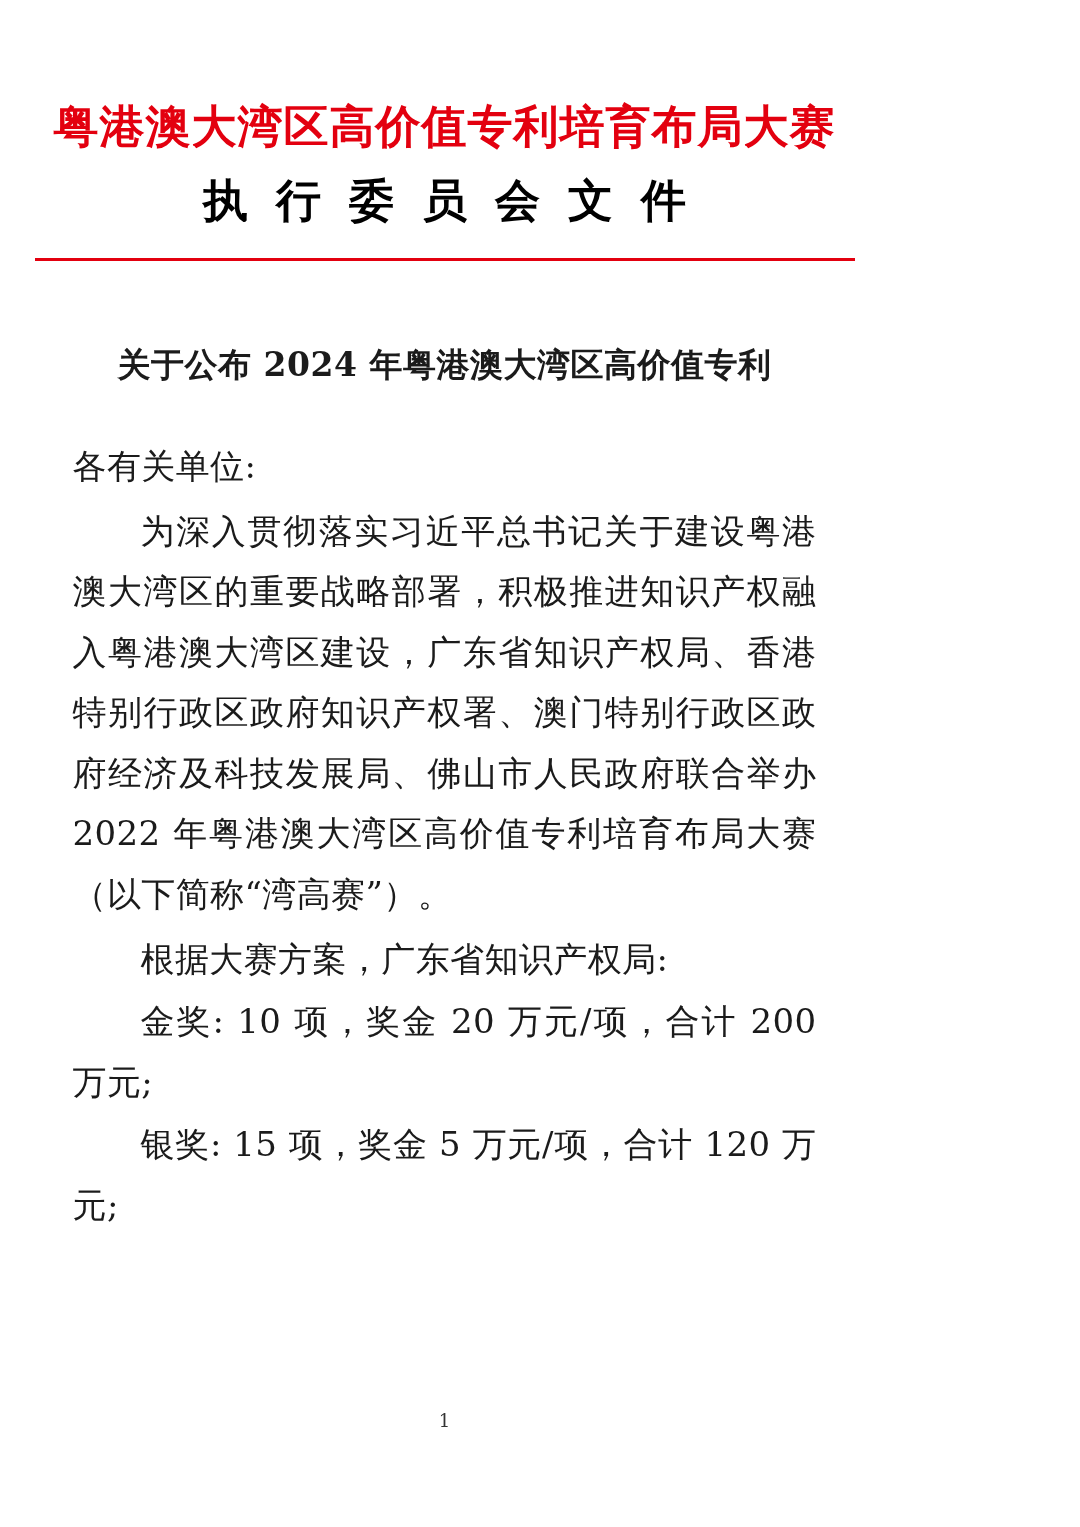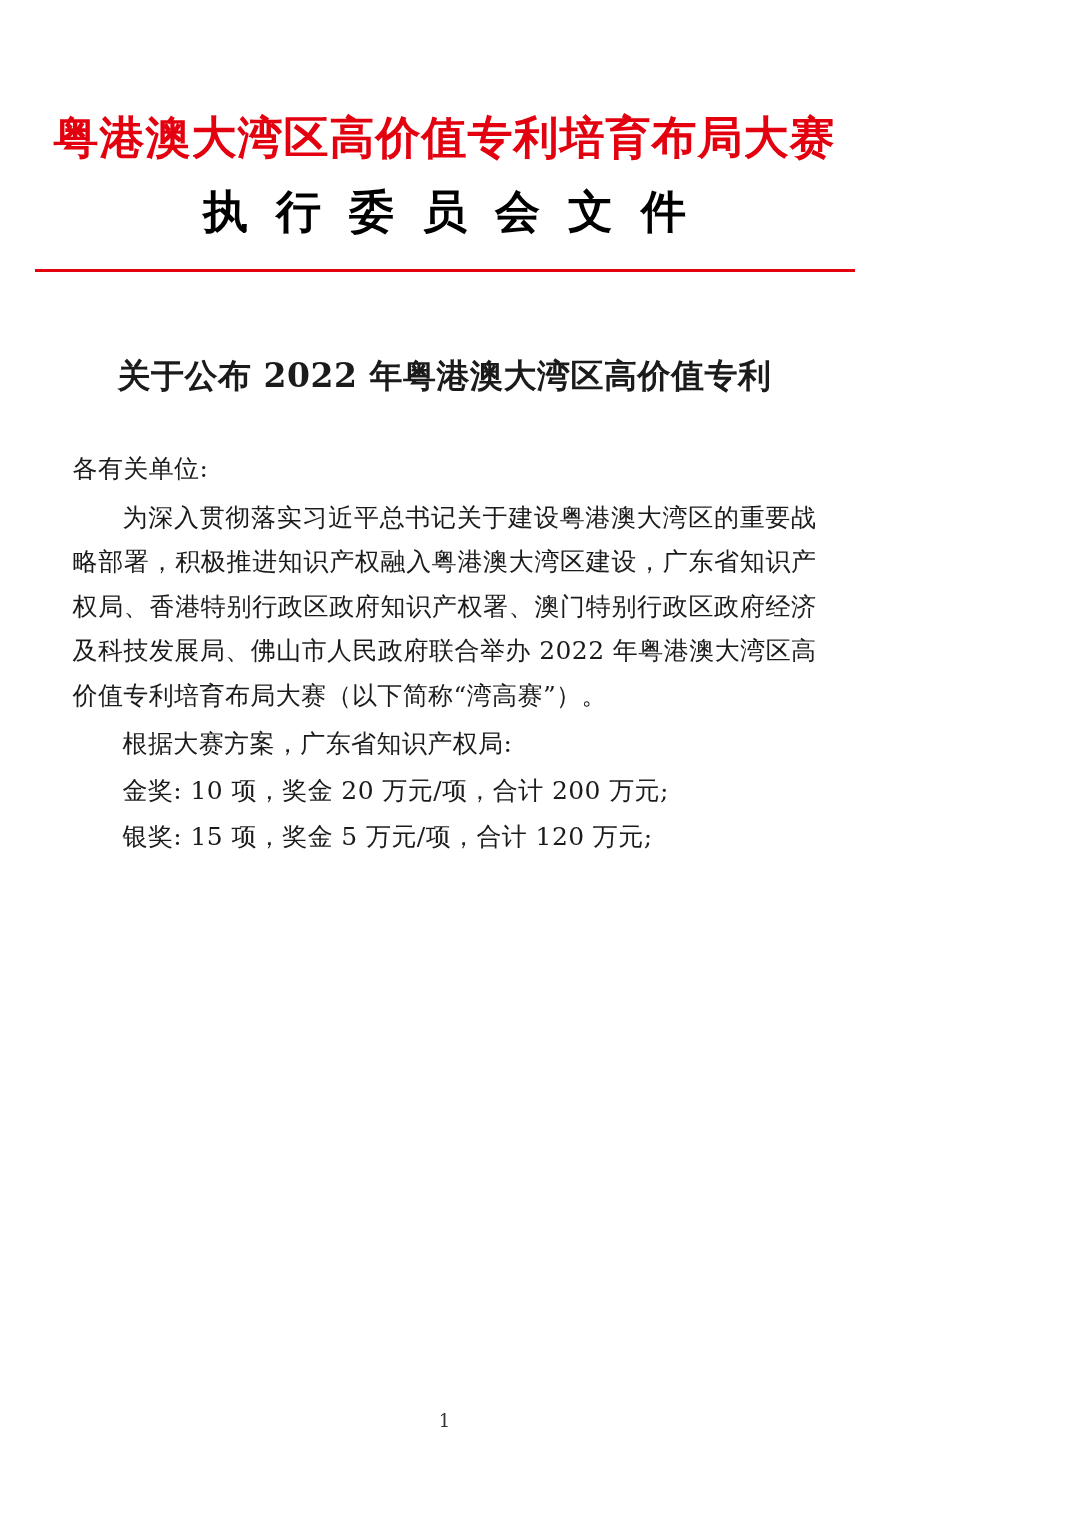--- a/index.html
+++ b/index.html
@@ -12,21 +12,21 @@
     height: 1527px;
     font-family: "DejaVu Serif", "Liberation Serif", serif;
     color: #1b1b1b;
     position: relative;
     overflow: hidden;
   }
   .page {
     width: 889px;
     height: 1527px;
     box-sizing: border-box;
-    padding: 16px;
+    padding: 5px;
     position: relative;
   }
 
   
   .masthead {
     padding-top: 96px;
     text-align: center;
   }
   .masthead-line1 {
     color: #e3000f;
@@ -70,21 +70,21 @@
     font-weight: bold;
     font-size: 33px;
     line-height: 1.55;
     letter-spacing: 0.5px;
   }
 
   
   .body-block {
     margin: 46px auto 0 auto;
     width: 744px;
-    font-size: 25px;
+    font-size: 34px;
     line-height: 1.78;
     letter-spacing: 0.4px;
     text-align: justify;
   }
   .salutation {
     text-indent: 0;
   }
   .para {
     text-indent: 2em;
     margin-top: 4px;
@@ -110,21 +110,21 @@
 
 <div class="page">
 
   <div class="masthead">
     <div class="masthead-line1">粤港澳大湾区高价值专利培育布局大赛</div>
     <div class="masthead-line2">执行委员会文件</div>
     <div class="red-rule"></div>
   </div>
 
   <div class="doc-title">
-    <div>关于公布 2022 年粤港澳大湾区高价值专利</div>
+    <div>关于公布 2024 年粤港澳大湾区高价值专利</div>
   </div>
 
   <div class="body-block">
     <div class="salutation">各有关单位:</div>
     <div class="para">为深入贯彻落实习近平总书记关于建设粤港澳大湾区的重要战略部署，积极推进知识产权融入粤港澳大湾区建设，广东省知识产权局、香港特别行政区政府知识产权署、澳门特别行政区政府经济及科技发展局、佛山市人民政府联合举办 2022 年粤港澳大湾区高价值专利培育布局大赛（以下简称“湾高赛”）。</div>
     <div class="para">根据大赛方案，广东省知识产权局:</div>
     <div class="line">金奖: 10 项，奖金 20 万元/项，合计 200 万元;</div>
     <div class="line">银奖: 15 项，奖金 5 万元/项，合计 120 万元;</div>
   </div>
 

